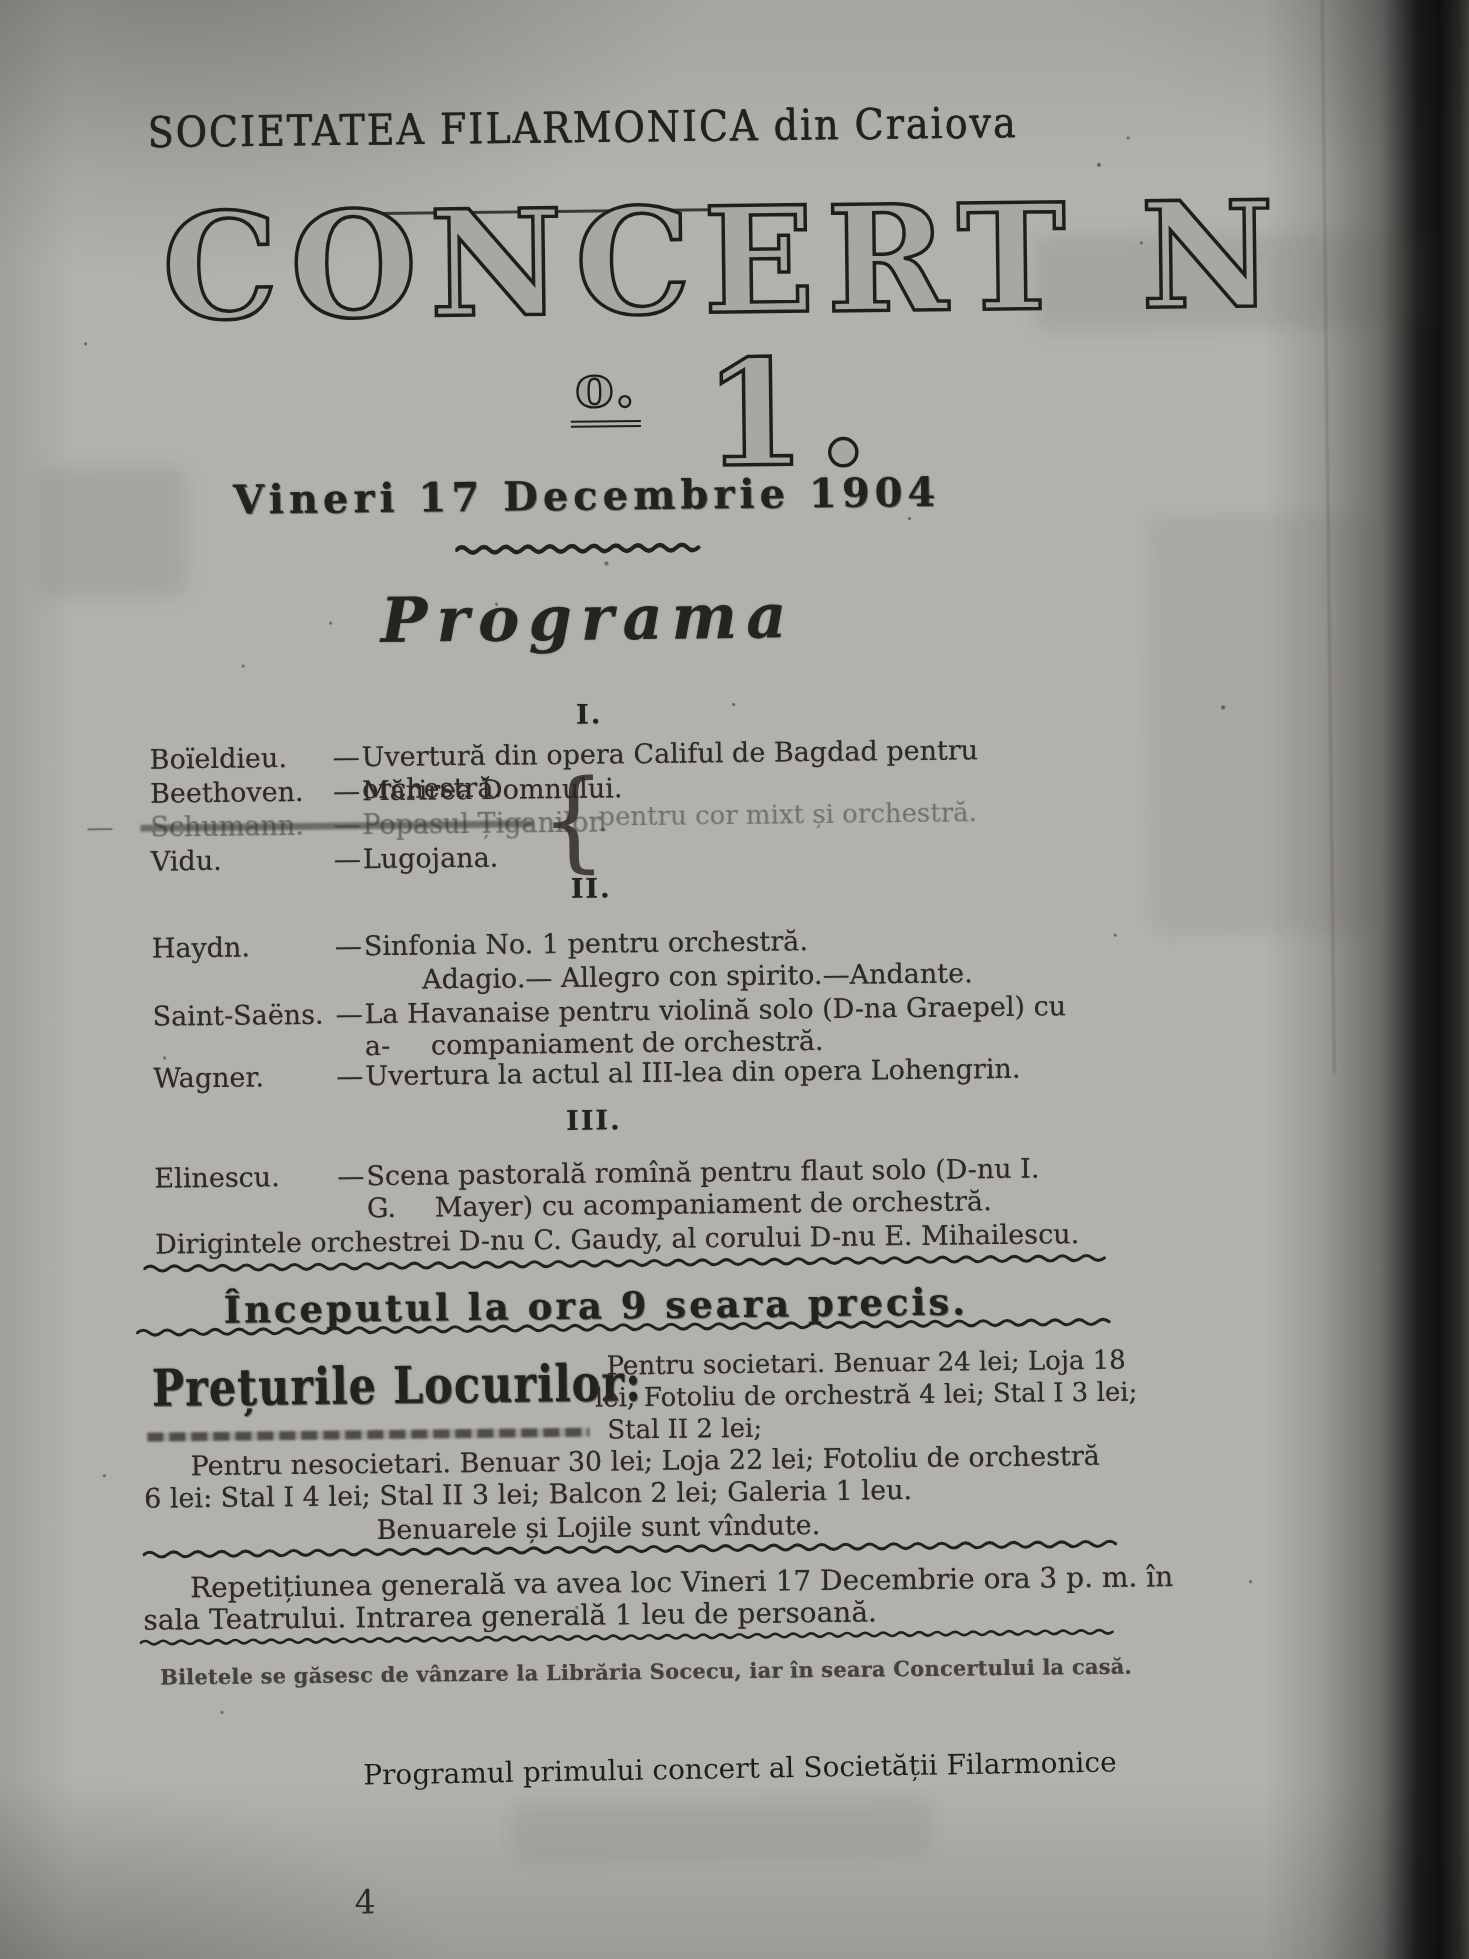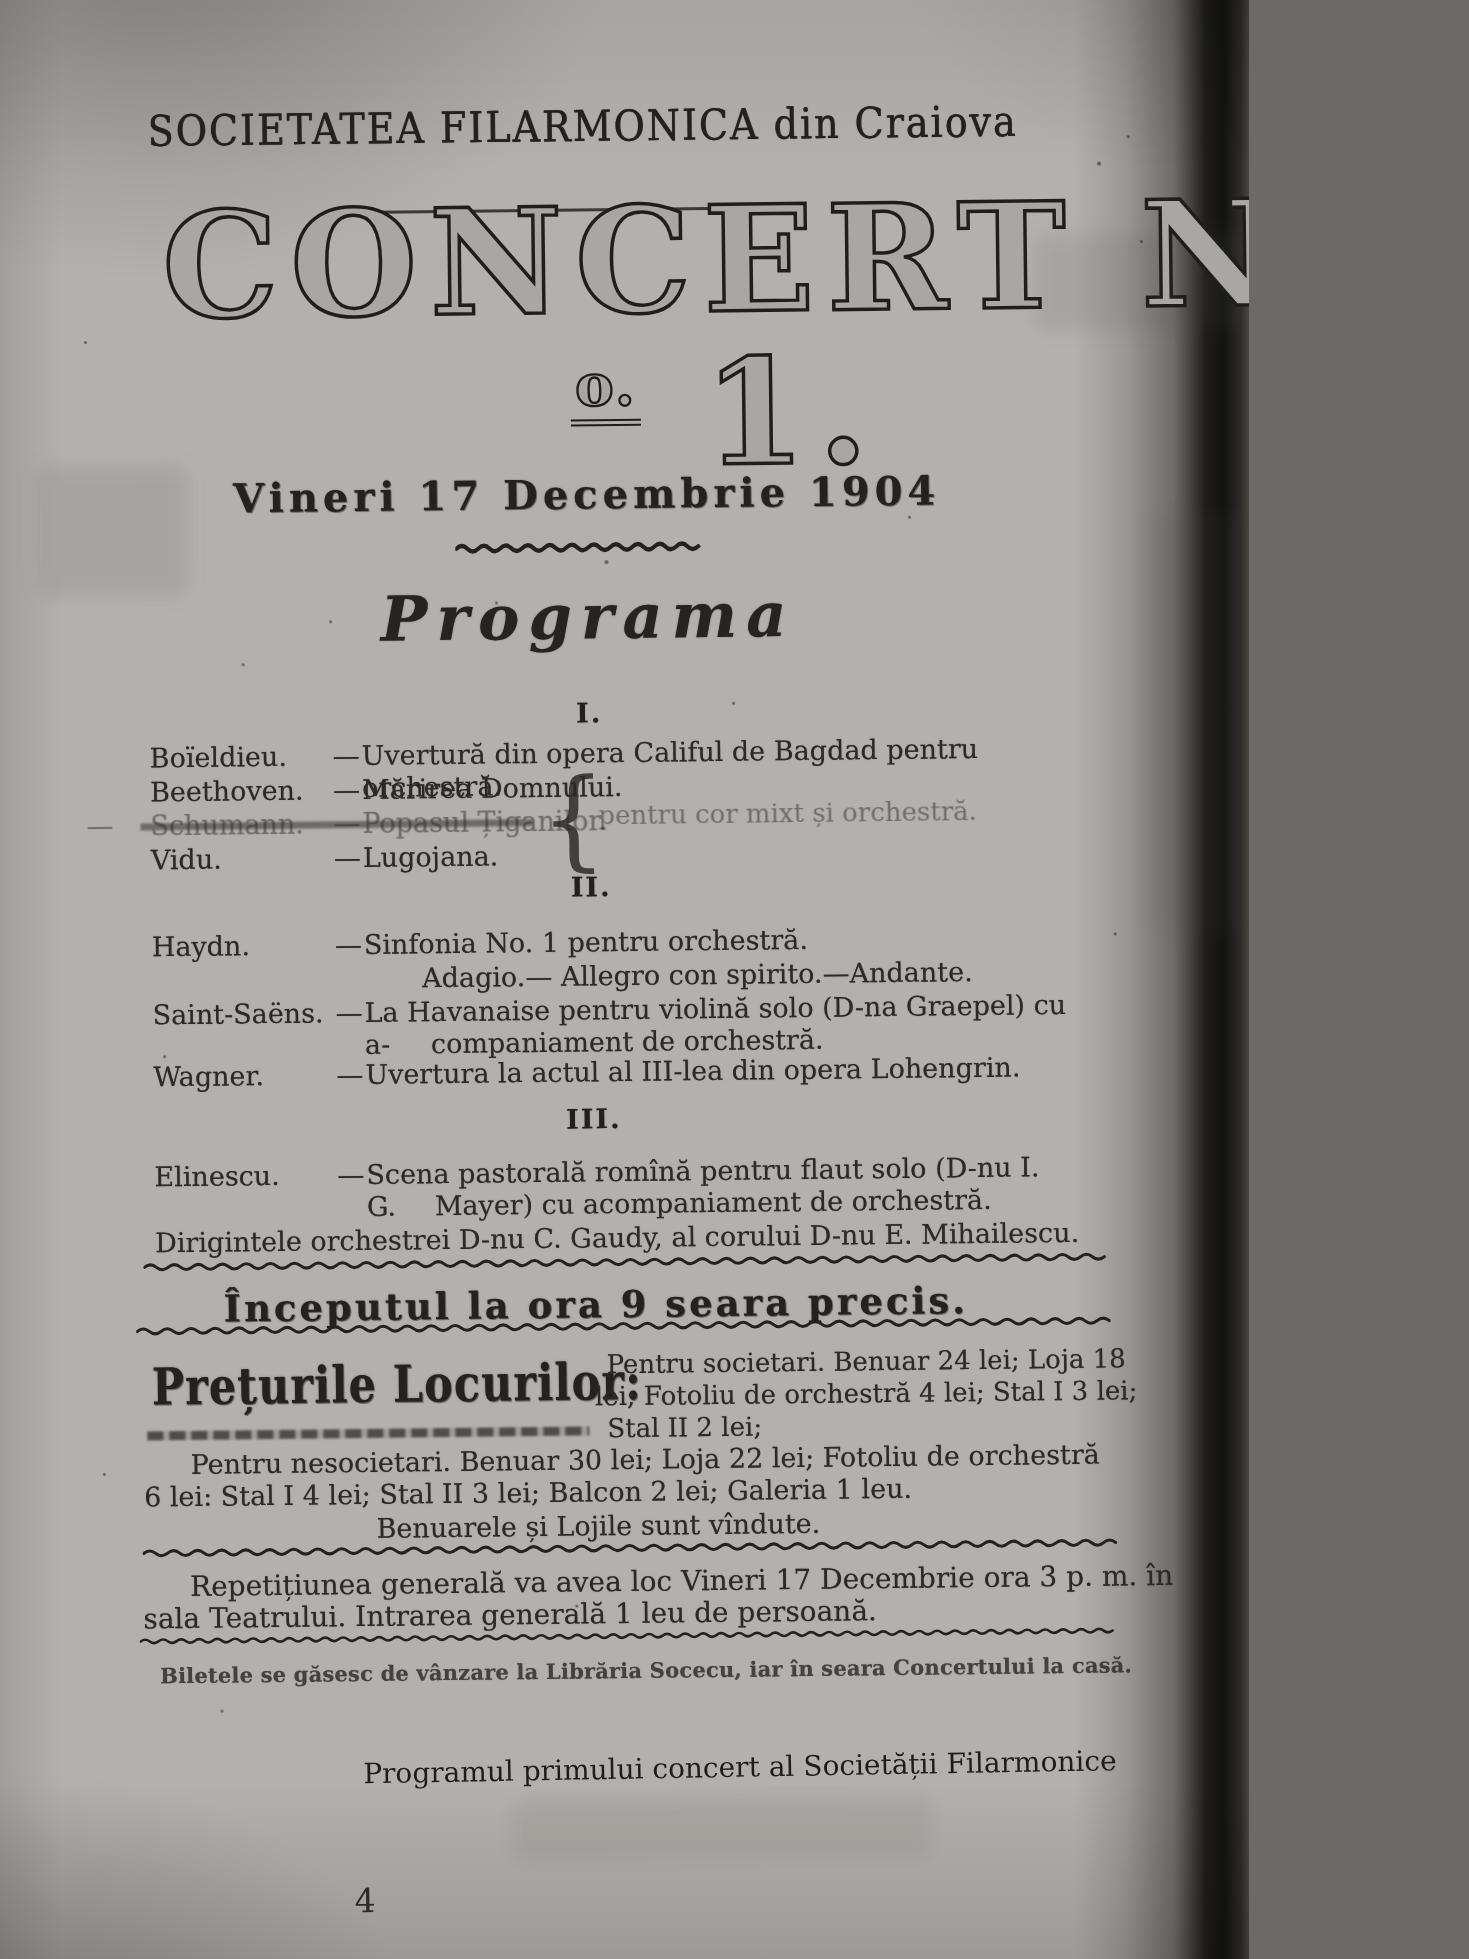--- a/index.html
+++ b/index.html
@@ -1,17 +1,17 @@
 <!DOCTYPE html>
 <html><head>
 <meta charset="utf-8">
 <style>
   html,body{margin:0;padding:0;background:#6b6a68;}
   .photo{
-    position:relative;width:1249px;height:1959px;overflow:hidden;
+    position:relative;width:1469px;height:1959px;overflow:hidden;
     background:
       radial-gradient(ellipse 60% 28% at 12% -3%, rgba(0,0,0,.24), transparent 62%),
       radial-gradient(ellipse 45% 22% at 98% -4%, rgba(0,0,0,.12), transparent 60%),
       radial-gradient(ellipse 50% 22% at 2% 104%, rgba(0,0,0,.20), transparent 62%),
       linear-gradient(to bottom, rgba(0,0,0,.07), transparent 9%, transparent 91%, rgba(0,0,0,.13)),
       linear-gradient(to right, rgba(0,0,0,.10) 0, transparent 5%),
       linear-gradient(to right, transparent 0, transparent 86%, rgba(30,29,28,.16) 90%, rgba(25,24,23,.45) 94%, rgba(18,17,16,.92) 96.5%, #121211 98%, #2e2d2b 99.4%, #48463f 100%),
       #b3b1ad;
     font-family:"DejaVu Serif", serif;
   }

